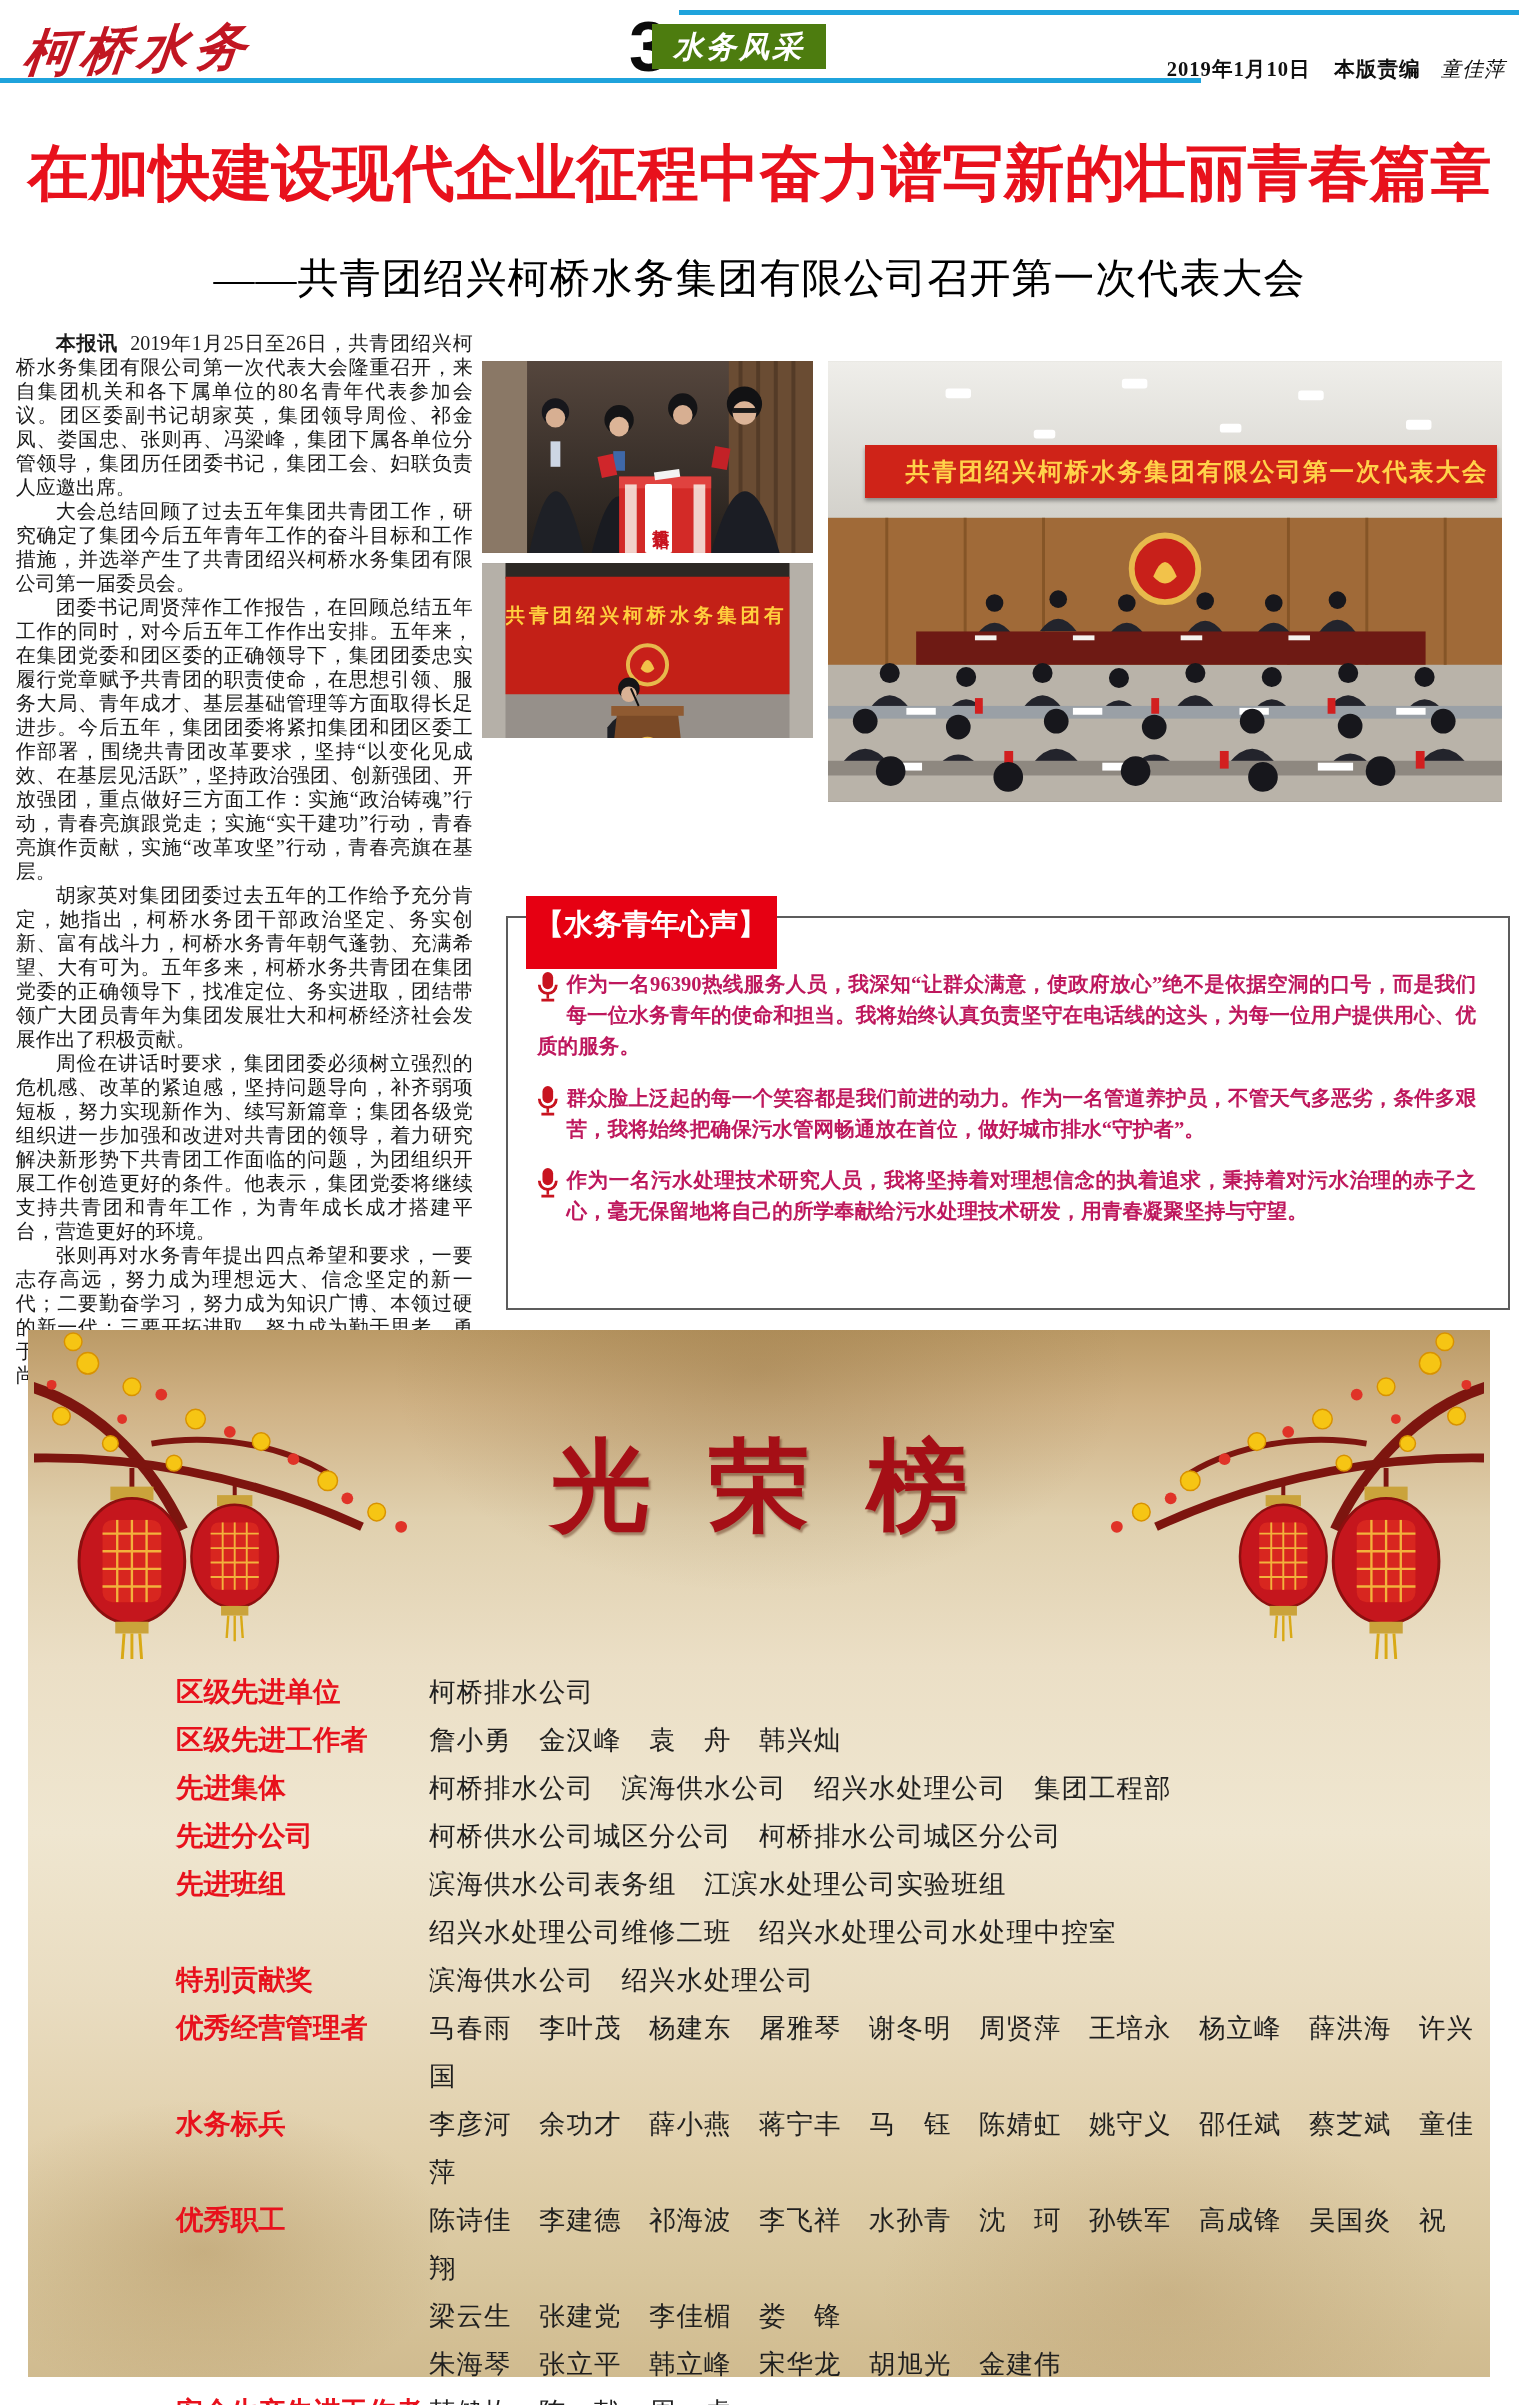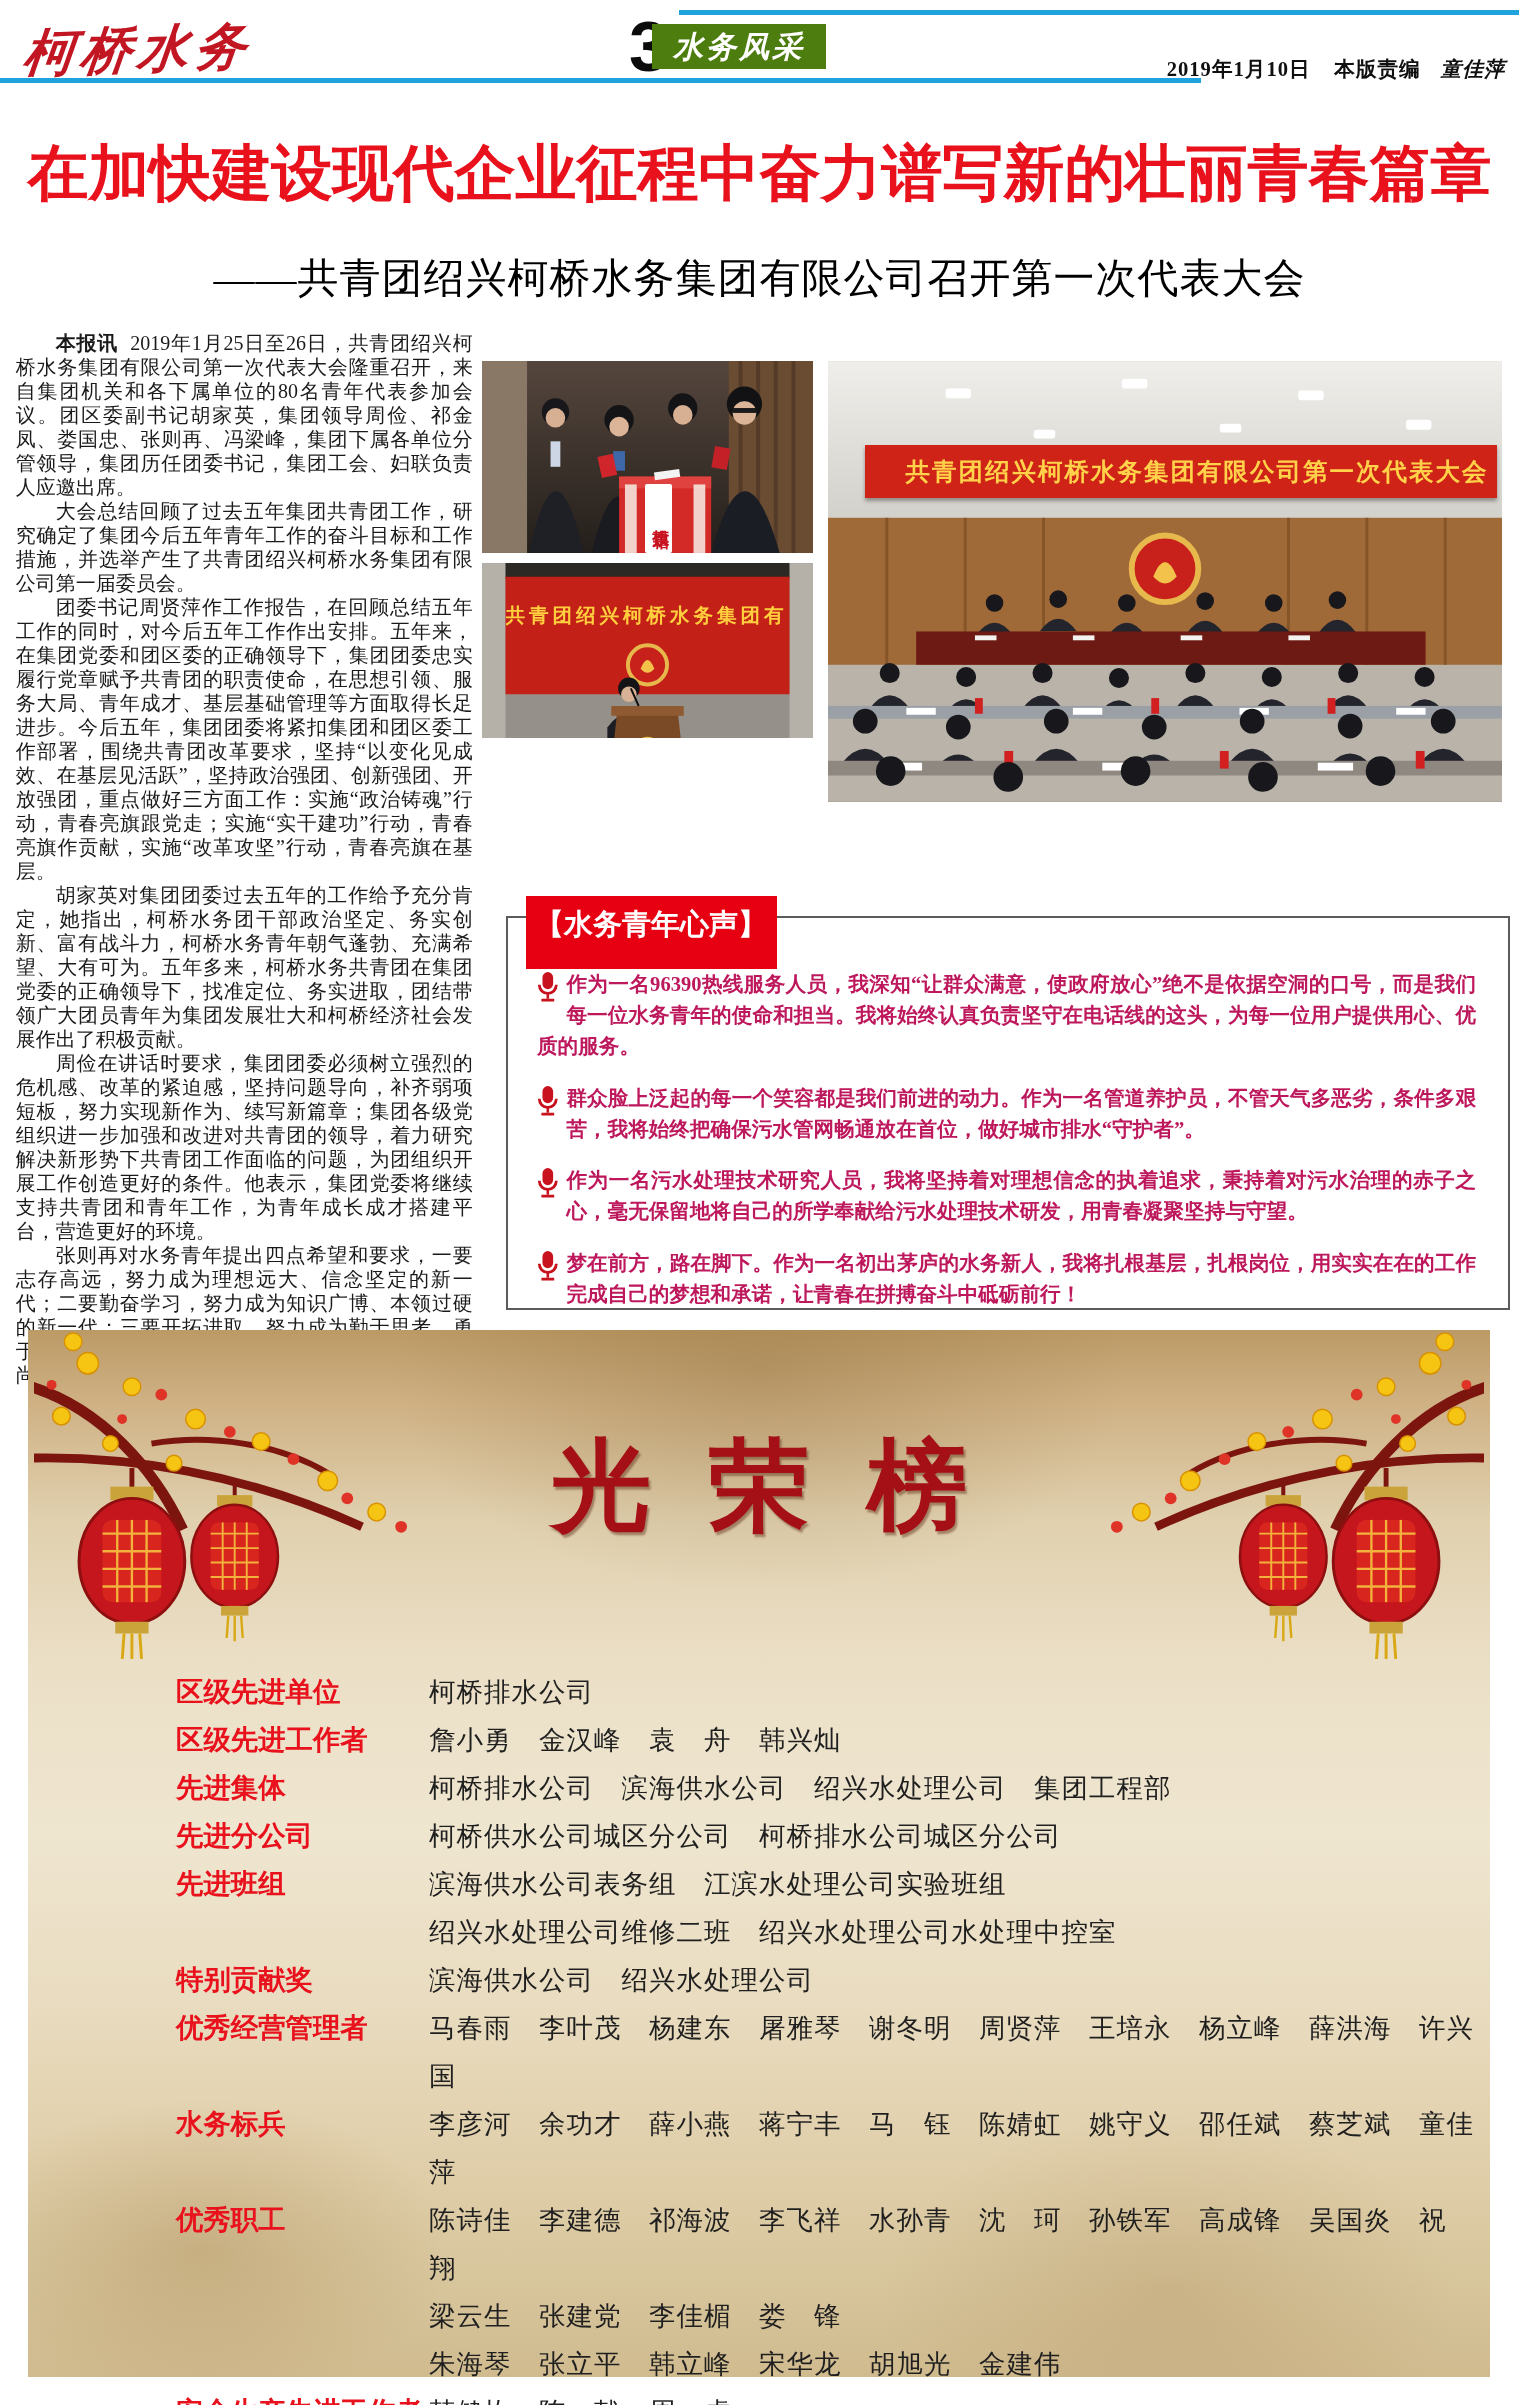--- a/index.html
+++ b/index.html
@@ -13,21 +13,21 @@
             font-family:"Liberation Serif",serif;}
   .cyan-line-top{left:679px;top:9.8px;width:840px;height:4.9px;background:#1fa3dc;}
   .cyan-line-bottom{left:0;top:78px;width:1201px;height:4.9px;background:#1fa3dc;}
   .page-number{left:629px;top:5.9px;font-size:71px;font-weight:900;color:#0b0b0b;
                font-family:"Liberation Sans",sans-serif;}
   .section-box{left:652px;top:23.5px;width:174px;height:45px;background:#4d7c0f;color:#fff;
                font-size:30px;font-weight:bold;font-style:italic;text-align:center;line-height:45px;
                letter-spacing:2.9px;font-family:"Liberation Serif",serif;}
   .dateline{right:13.7px;top:55px;font-size:20.6px;color:#101010;letter-spacing:1px;}
   .dateline b{font-weight:bold;}
-  .dateline .editor{font-weight:bold;font-style:italic;margin-left:13.7px;}
+  .dateline .editor{font-weight:normal;font-style:italic;margin-left:13.7px;}
 
   
   .headline{left:0;top:133px;width:100%;text-align:center;font-size:61px;font-weight:900;
             color:#e8111c;font-family:"Liberation Sans","DejaVu Sans",sans-serif;letter-spacing:0px;}
   .subtitle{left:0;top:251px;width:100%;text-align:center;font-size:41px;color:#000;
             font-weight:500;letter-spacing:1px;}
 
   
   .article-body{left:15.7px;top:331px;width:457px;font-size:20px;line-height:24px;
                 text-align:justify;color:#1a1a1a;}
@@ -388,23 +388,20 @@
 
     <div class="voice-item"><svg class="mic" viewBox="0 0 20 30">
             <use href="#mic"></use>
           </svg><span>作为一名96390热线服务人员，我深知“让群众满意，使政府放心”绝不是依据空洞的口号，而是我们每一位水务青年的使命和担当。我将始终认真负责坚守在电话线的这头，为每一位用户提供用心、优质的服务。</span></div>
         <div class="voice-item"><svg class="mic" viewBox="0 0 20 30">
             <use href="#mic"></use>
           </svg><span>群众脸上泛起的每一个笑容都是我们前进的动力。作为一名管道养护员，不管天气多恶劣，条件多艰苦，我将始终把确保污水管网畅通放在首位，做好城市排水“守护者”。</span></div>
         <div class="voice-item"><svg class="mic" viewBox="0 0 20 30">
             <use href="#mic"></use>
           </svg><span>作为一名污水处理技术研究人员，我将坚持着对理想信念的执着追求，秉持着对污水治理的赤子之心，毫无保留地将自己的所学奉献给污水处理技术研发，用青春凝聚坚持与守望。</span></div>
-        <div class="voice-item"><svg class="mic" viewBox="0 0 20 30">
-            <use href="#mic"></use>
-          </svg><span>梦在前方，路在脚下。作为一名初出茅庐的水务新人，我将扎根基层，扎根岗位，用实实在在的工作完成自己的梦想和承诺，让青春在拼搏奋斗中砥砺前行！</span></div>
       </div>
   </div>
 
   <div class="abs honor">
     <svg class="abs decor" style="left:5.9px;top:-3.9px" width="421" height="333" viewBox="0 0 430 340">
         <use href="#lanterns"></use>
       </svg>
     <svg class="abs decor decor-right" style="right:5.9px;top:-3.9px" width="421" height="333" viewBox="0 0 430 340">
         <use href="#lanterns"></use>
       </svg>

